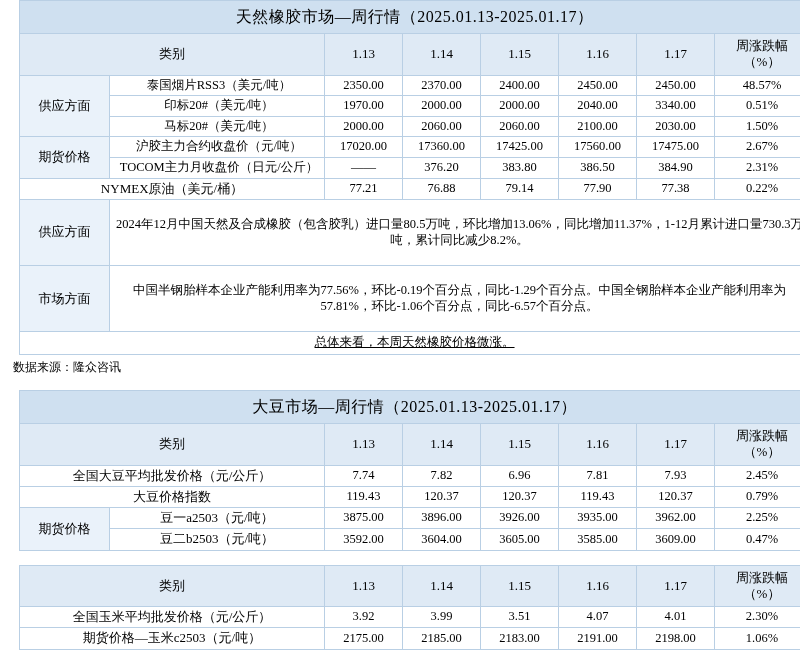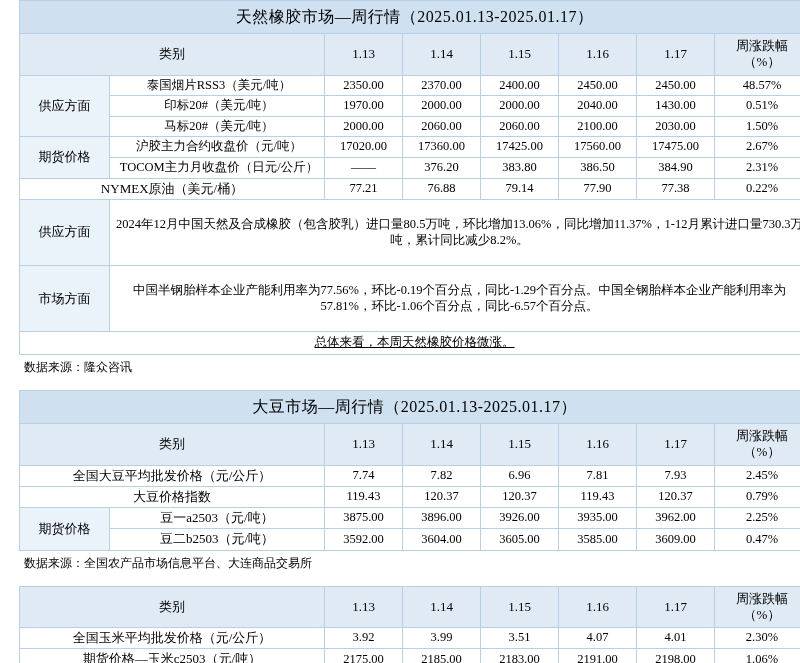--- a/index.html
+++ b/index.html
@@ -86,21 +86,21 @@
   }
   .summary td {
     text-align: left;
     padding: 3px 6px !important;
     font-size: 12.5px;
     border: 1px solid #b9cfe4;
     text-decoration: underline;
   }
   .source {
     font-size: 12px;
-    padding: 4px 0 0 24px;
+    padding: 4px 0 0 13px;
     color: #000;
   }
   .gap {
     height: 14px;
   }
 </style>
 </head>
 <body>
 
 <div class="page">
@@ -140,21 +140,21 @@
         <td class="num">2450.00</td>
         <td class="num">2450.00</td>
         <td class="num">48.57%</td>
       </tr>
       <tr>
         <td class="rowlbl">印标20#（美元/吨）</td>
         <td class="num">1970.00</td>
         <td class="num">2000.00</td>
         <td class="num">2000.00</td>
         <td class="num">2040.00</td>
-        <td class="num">1430.00</td>
+        <td class="num">3340.00</td>
         <td class="num">0.51%</td>
       </tr>
       <tr>
         <td class="rowlbl">马标20#（美元/吨）</td>
         <td class="num">2000.00</td>
         <td class="num">2060.00</td>
         <td class="num">2060.00</td>
         <td class="num">2100.00</td>
         <td class="num">2030.00</td>
         <td class="num">1.50%</td>
@@ -265,21 +265,20 @@
         <td class="rowlbl-c">豆二b2503（元/吨）</td>
         <td class="num">3592.00</td>
         <td class="num">3604.00</td>
         <td class="num">3605.00</td>
         <td class="num">3585.00</td>
         <td class="num">3609.00</td>
         <td class="num">0.47%</td>
       </tr>
     </tbody>
       </table>
-    <div class="source">数据来源：全国农产品市场信息平台、大连商品交易所</div>
   </div>
 
   <div class="gap"></div>
 
   <div class="block">
     <table class="rt">
       <colgroup>
         <col style="width:90px">
         <col style="width:215px">
         <col style="width:78px">

